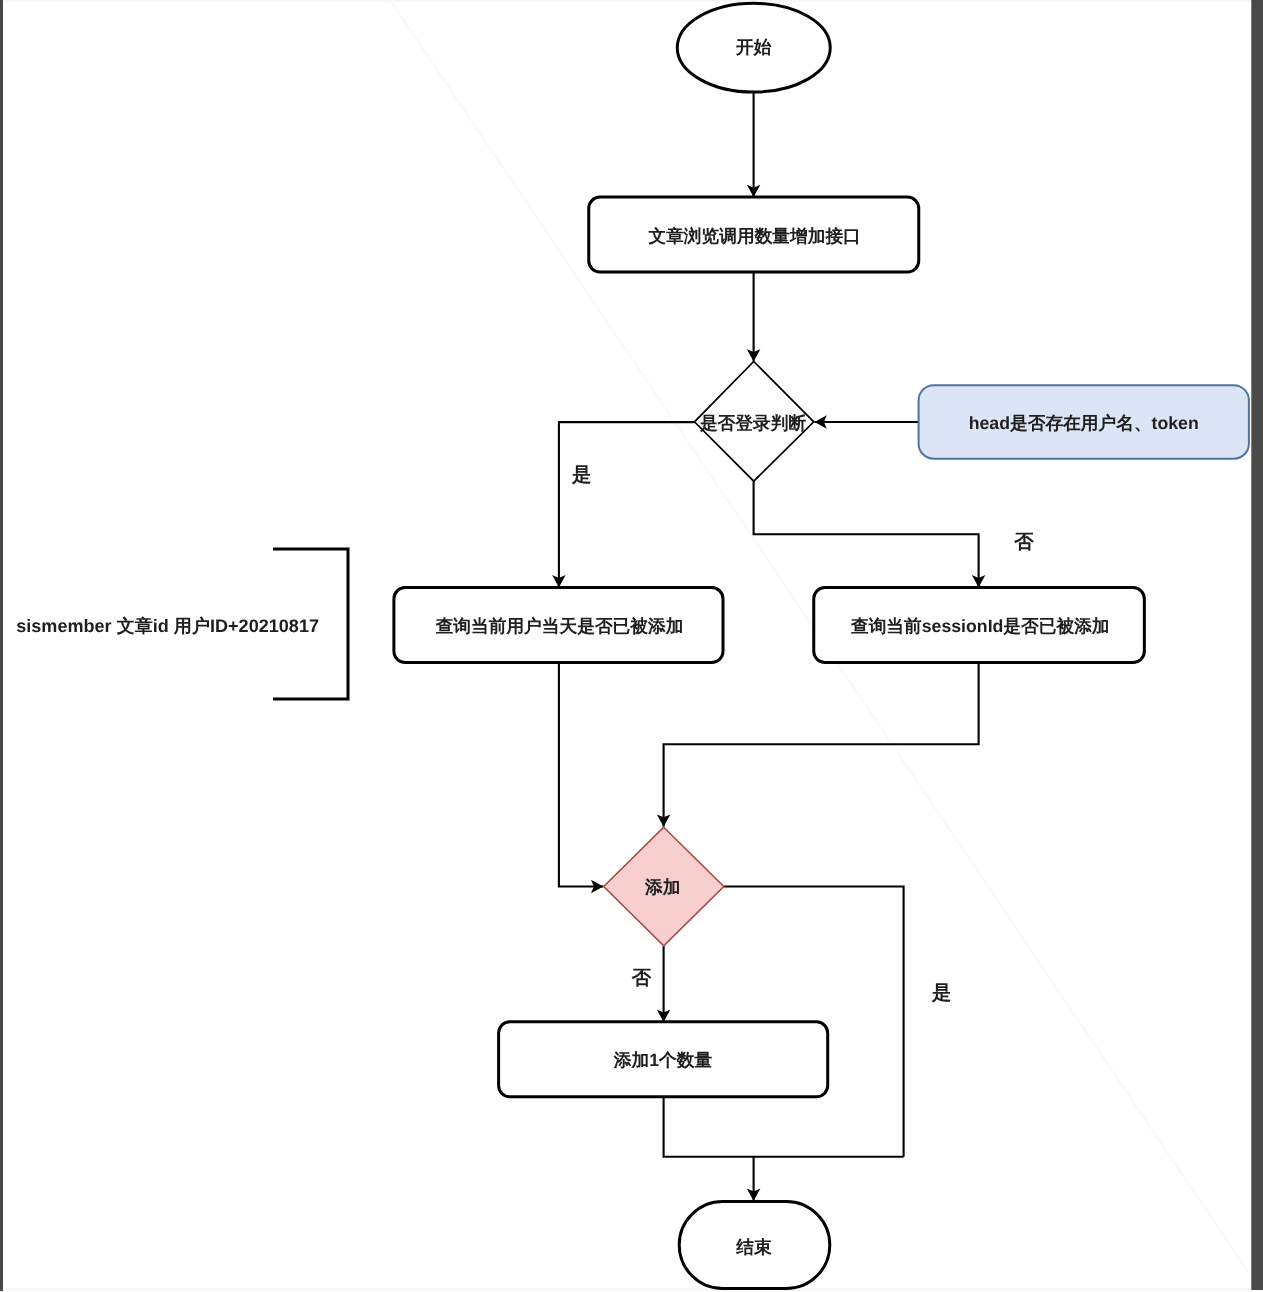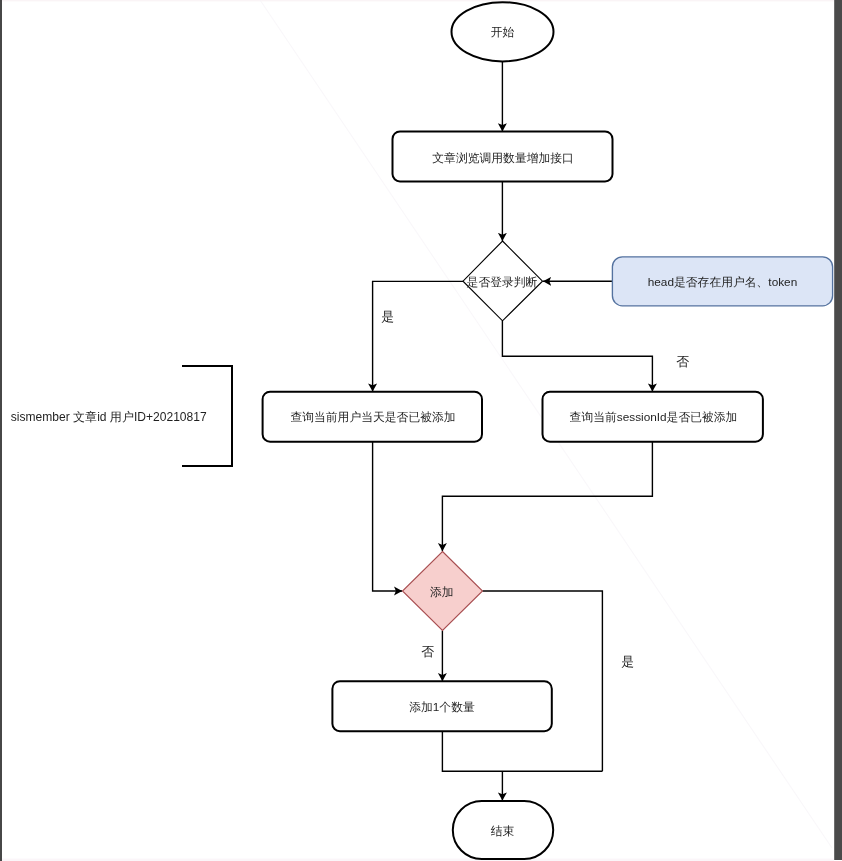--- a/index.html
+++ b/index.html
@@ -1,18 +1,18 @@
 <!DOCTYPE html>
 <html><head>
 <meta charset="utf-8">
 <title>flowchart</title>
 <style>
   html,body{margin:0;padding:0;background:#ffffff;}
   body{width:842px;height:861px;overflow:hidden;font-family:"Liberation Sans",sans-serif;}
-  #page{position:relative;width:842px;height:861px;background:#fff;}
+  #page{position:relative;width:842px;height:861px;background:#fff;font-weight:bold;}
   svg{display:block;}
   text{font-family:"Liberation Sans",sans-serif;fill:#1f1f1f;}
   .node-text{font-size:11.8px;}
   .edge-text{font-size:12.9px;}
 </style>
 </head>
 <body>
 
 <div id="page">
 <svg width="842" height="861" viewBox="0 0 842 861" xmlns="http://www.w3.org/2000/svg">

